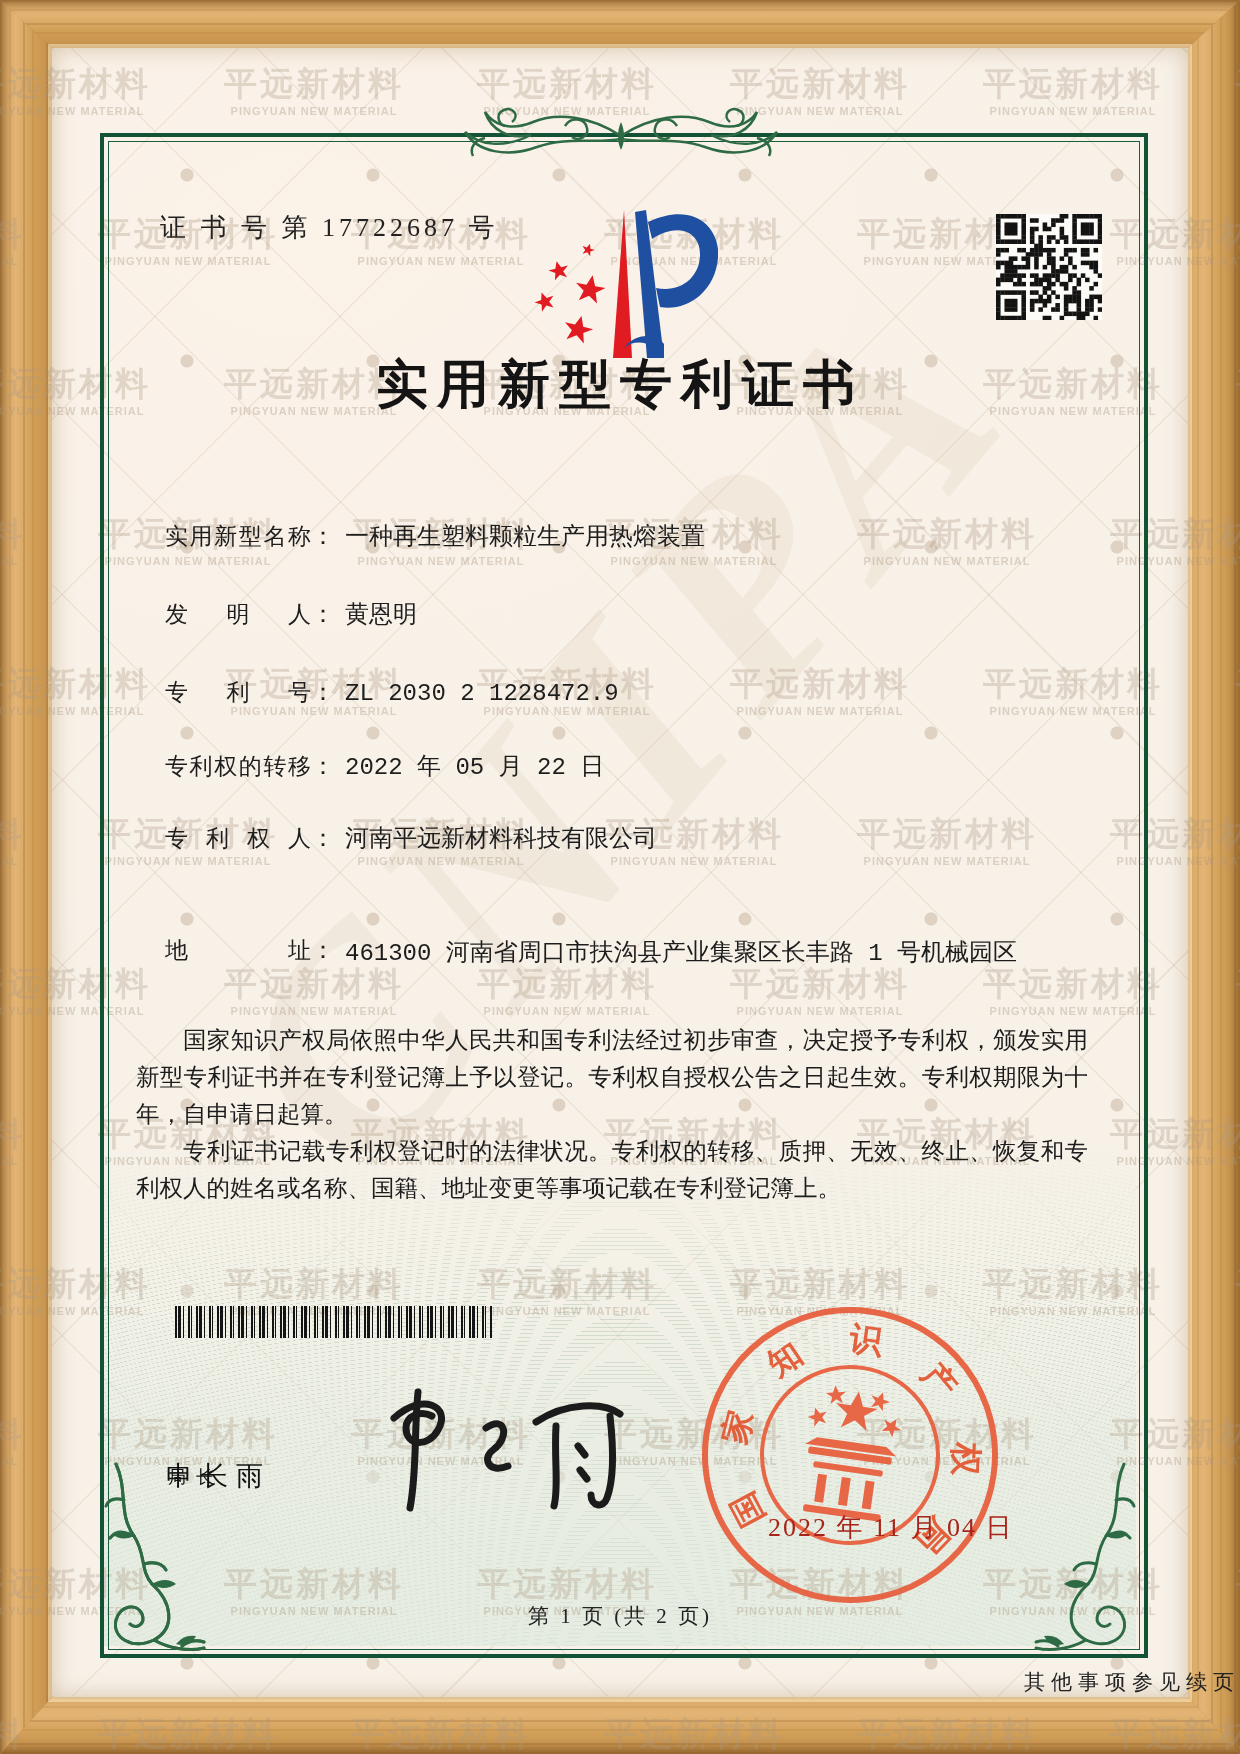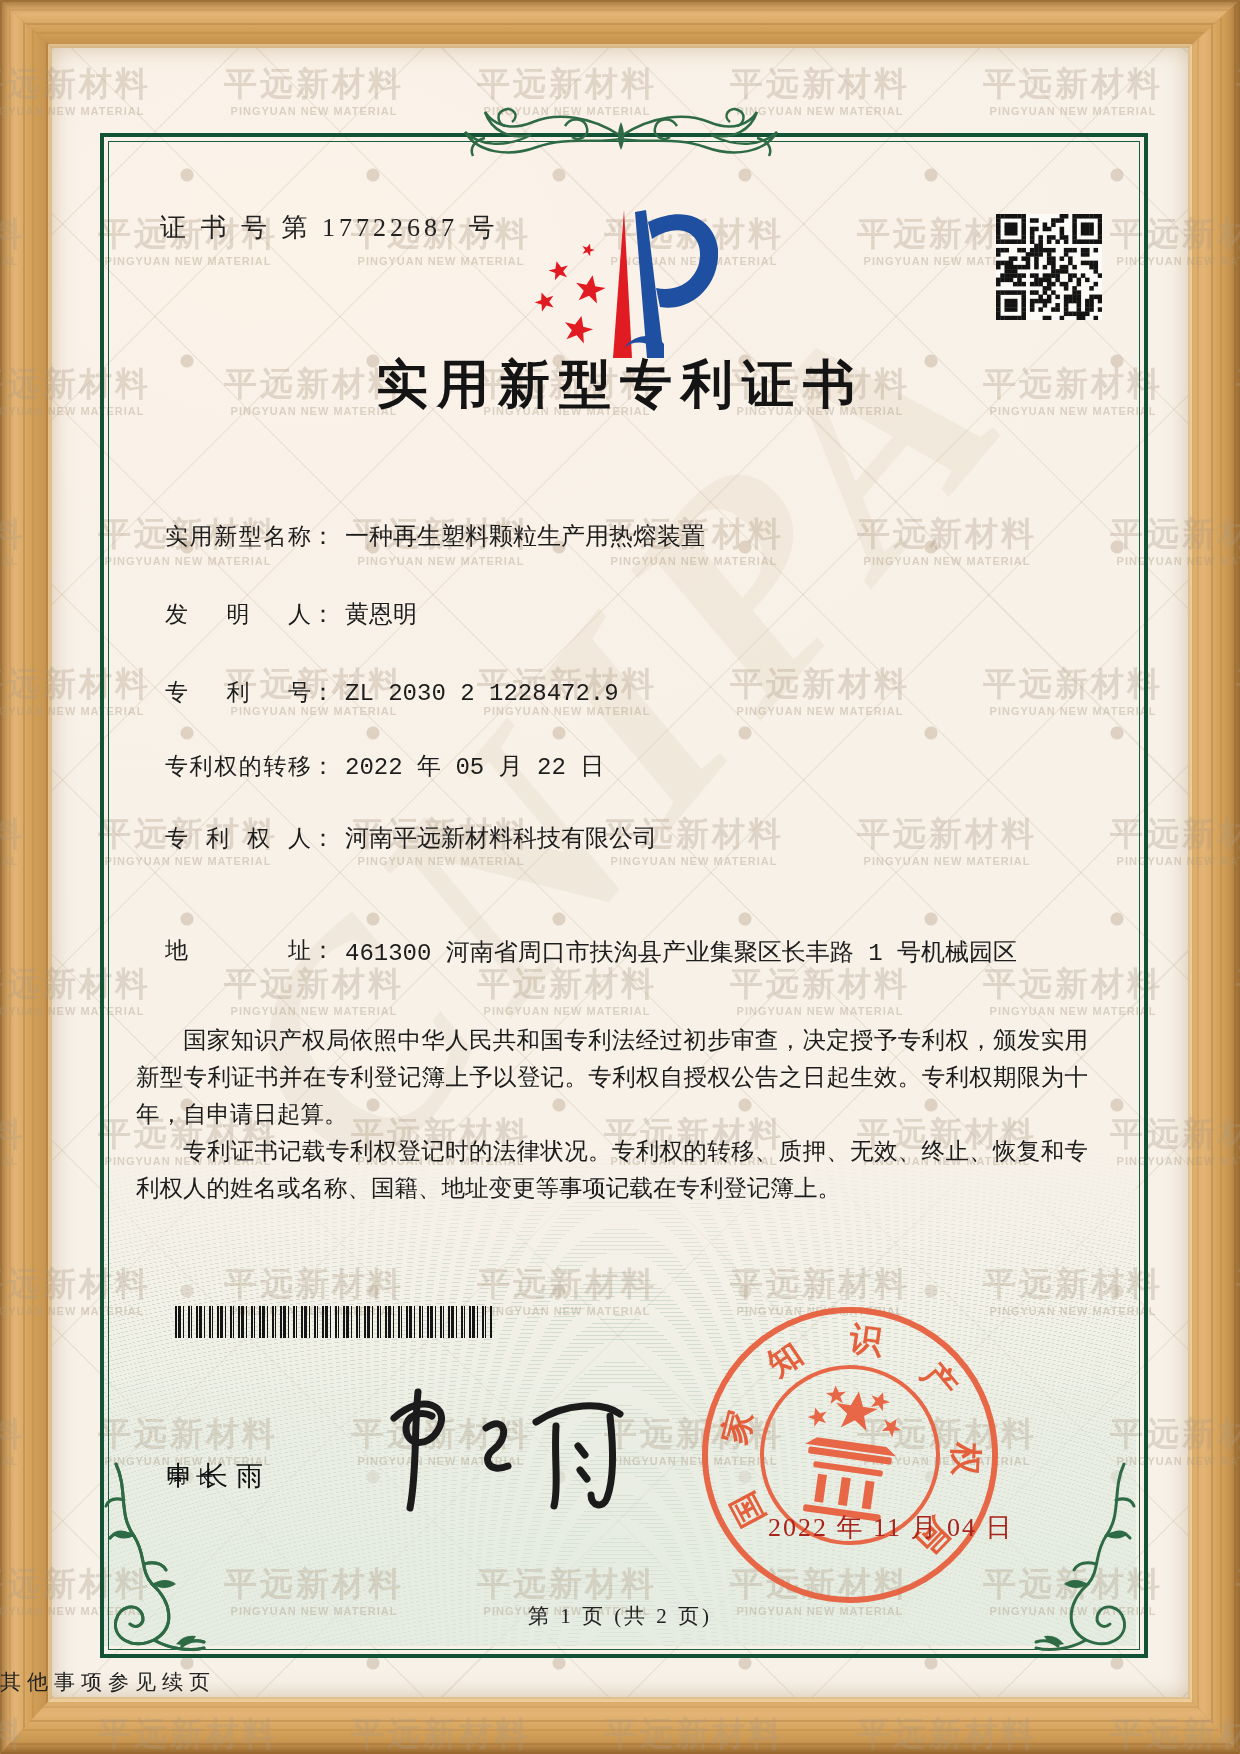--- a/index.html
+++ b/index.html
@@ -90,21 +90,21 @@
   .director-name{left:166px;top:1458px;font-size:27px;letter-spacing:8px;color:#111;}
 
   
   .seal{left:702px;top:1307px;width:296px;height:296px;opacity:.92;transform:rotate(8deg);}
   .seal-ring{position:absolute;inset:0;border:6px solid #e75c3a;border-radius:50%;}
   .seal-char{position:absolute;width:34px;height:34px;font-size:33px;font-weight:700;
              color:#e4552f;text-align:center;line-height:34px;}
   .seal-date{left:768px;top:1510px;font-size:26px;color:#a8241a;letter-spacing:2px;font-weight:500;}
 
   .pageinfo{left:0;width:1240px;top:1602px;text-align:center;font-size:21px;letter-spacing:3px;color:#222;}
-  .footnote{left:0;width:1240px;top:1668px;text-align:left;font-size:21px;letter-spacing:6px;color:#222;}
+  .footnote{left:0;width:1240px;top:1668px;text-align:right;font-size:21px;letter-spacing:6px;color:#222;}
 </style>
 </head>
 <body>
 
 <div class="stage">
 
   <div class="wood wood-top"></div>
   <div class="wood wood-bottom"></div>
   <div class="wood vert wood-left"></div>
   <div class="wood vert wood-right"></div>

